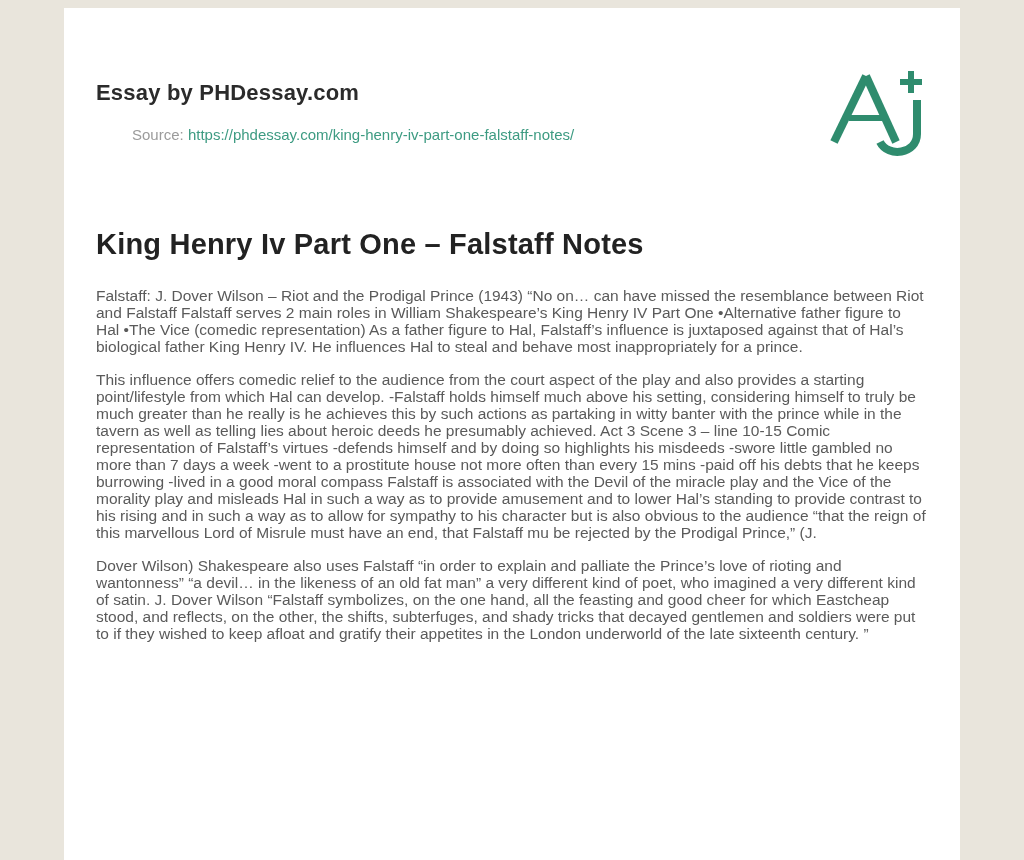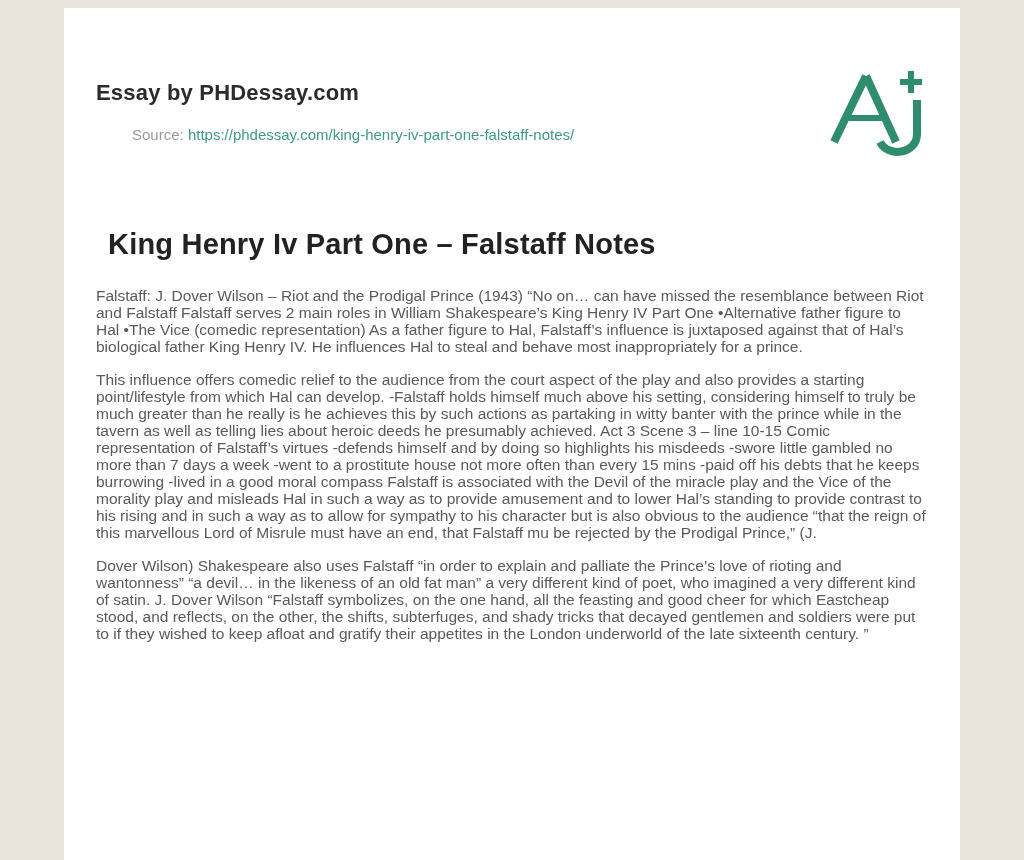--- a/index.html
+++ b/index.html
@@ -48,21 +48,20 @@
   }
   .essay-title {
     position: absolute;
     left: 32px;
     top: 220px;
     width: 832px;
     font-size: 29px;
     font-weight: 700;
     color: #222222;
     letter-spacing: 0.2px;
-    margin-left: 12px;
   }
   .essay-body {
     position: absolute;
     left: 32px;
     top: 279px;
     width: 832px;
     font-size: 15.5px;
     line-height: 17px;
     color: #5a5a5a;
   }

